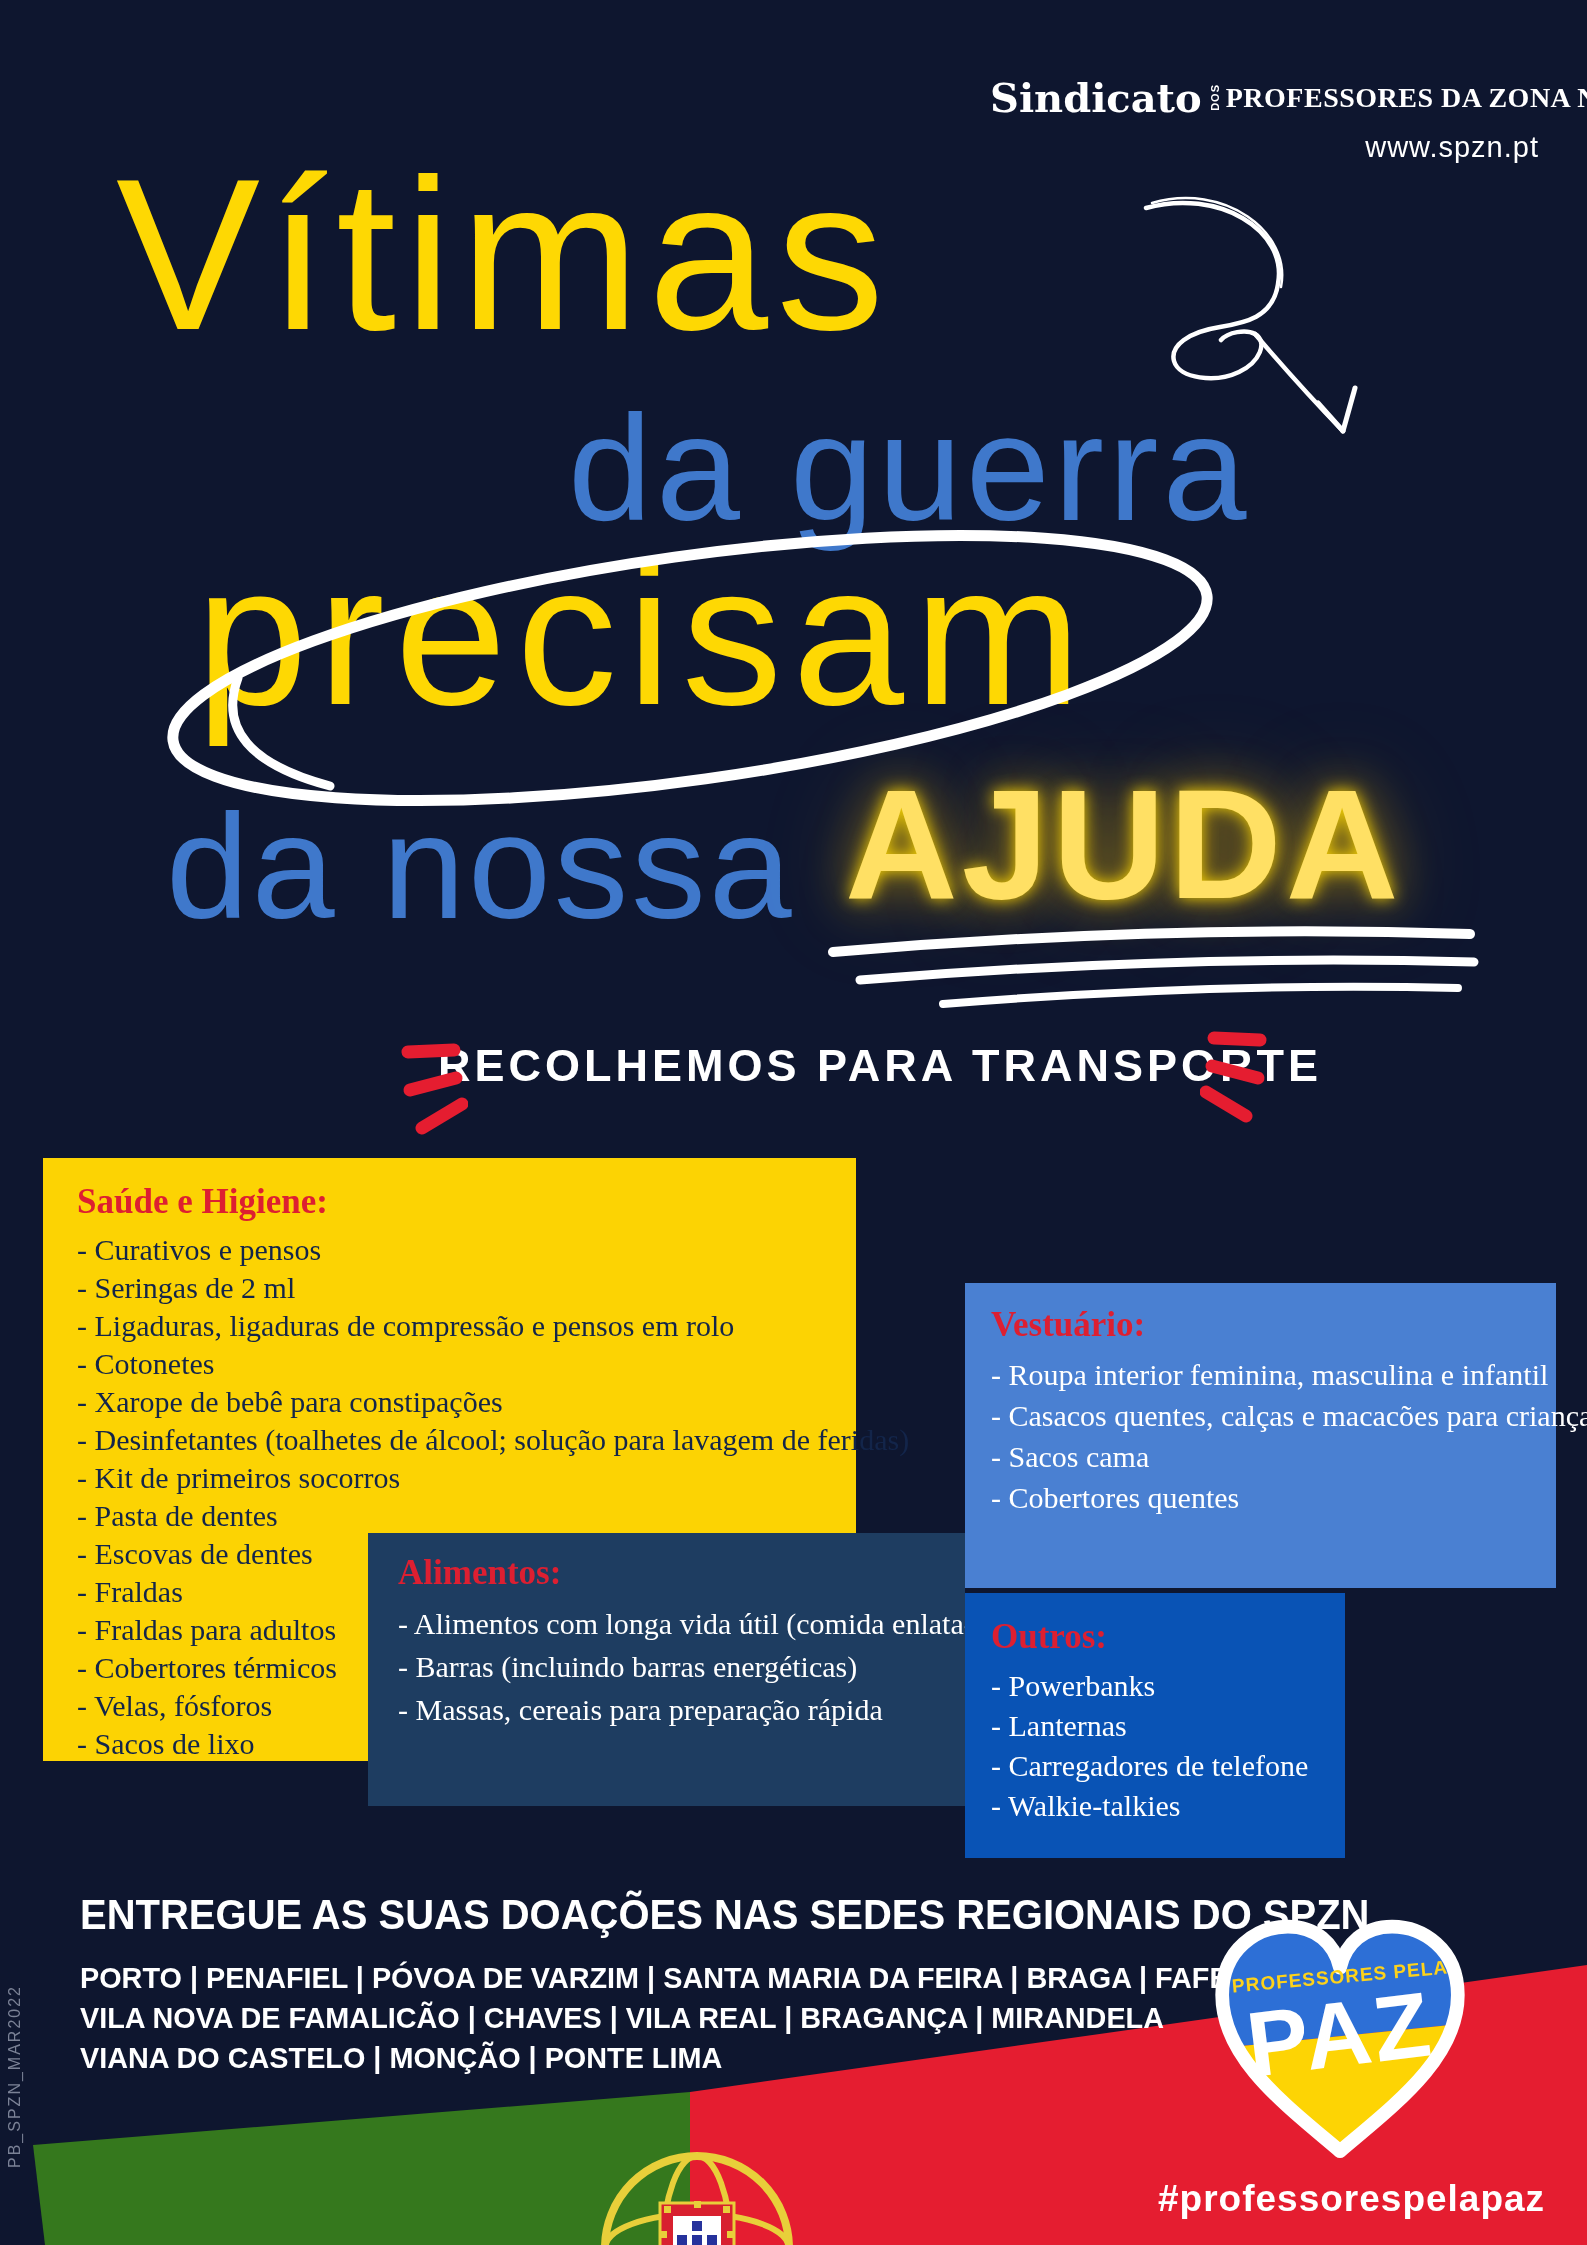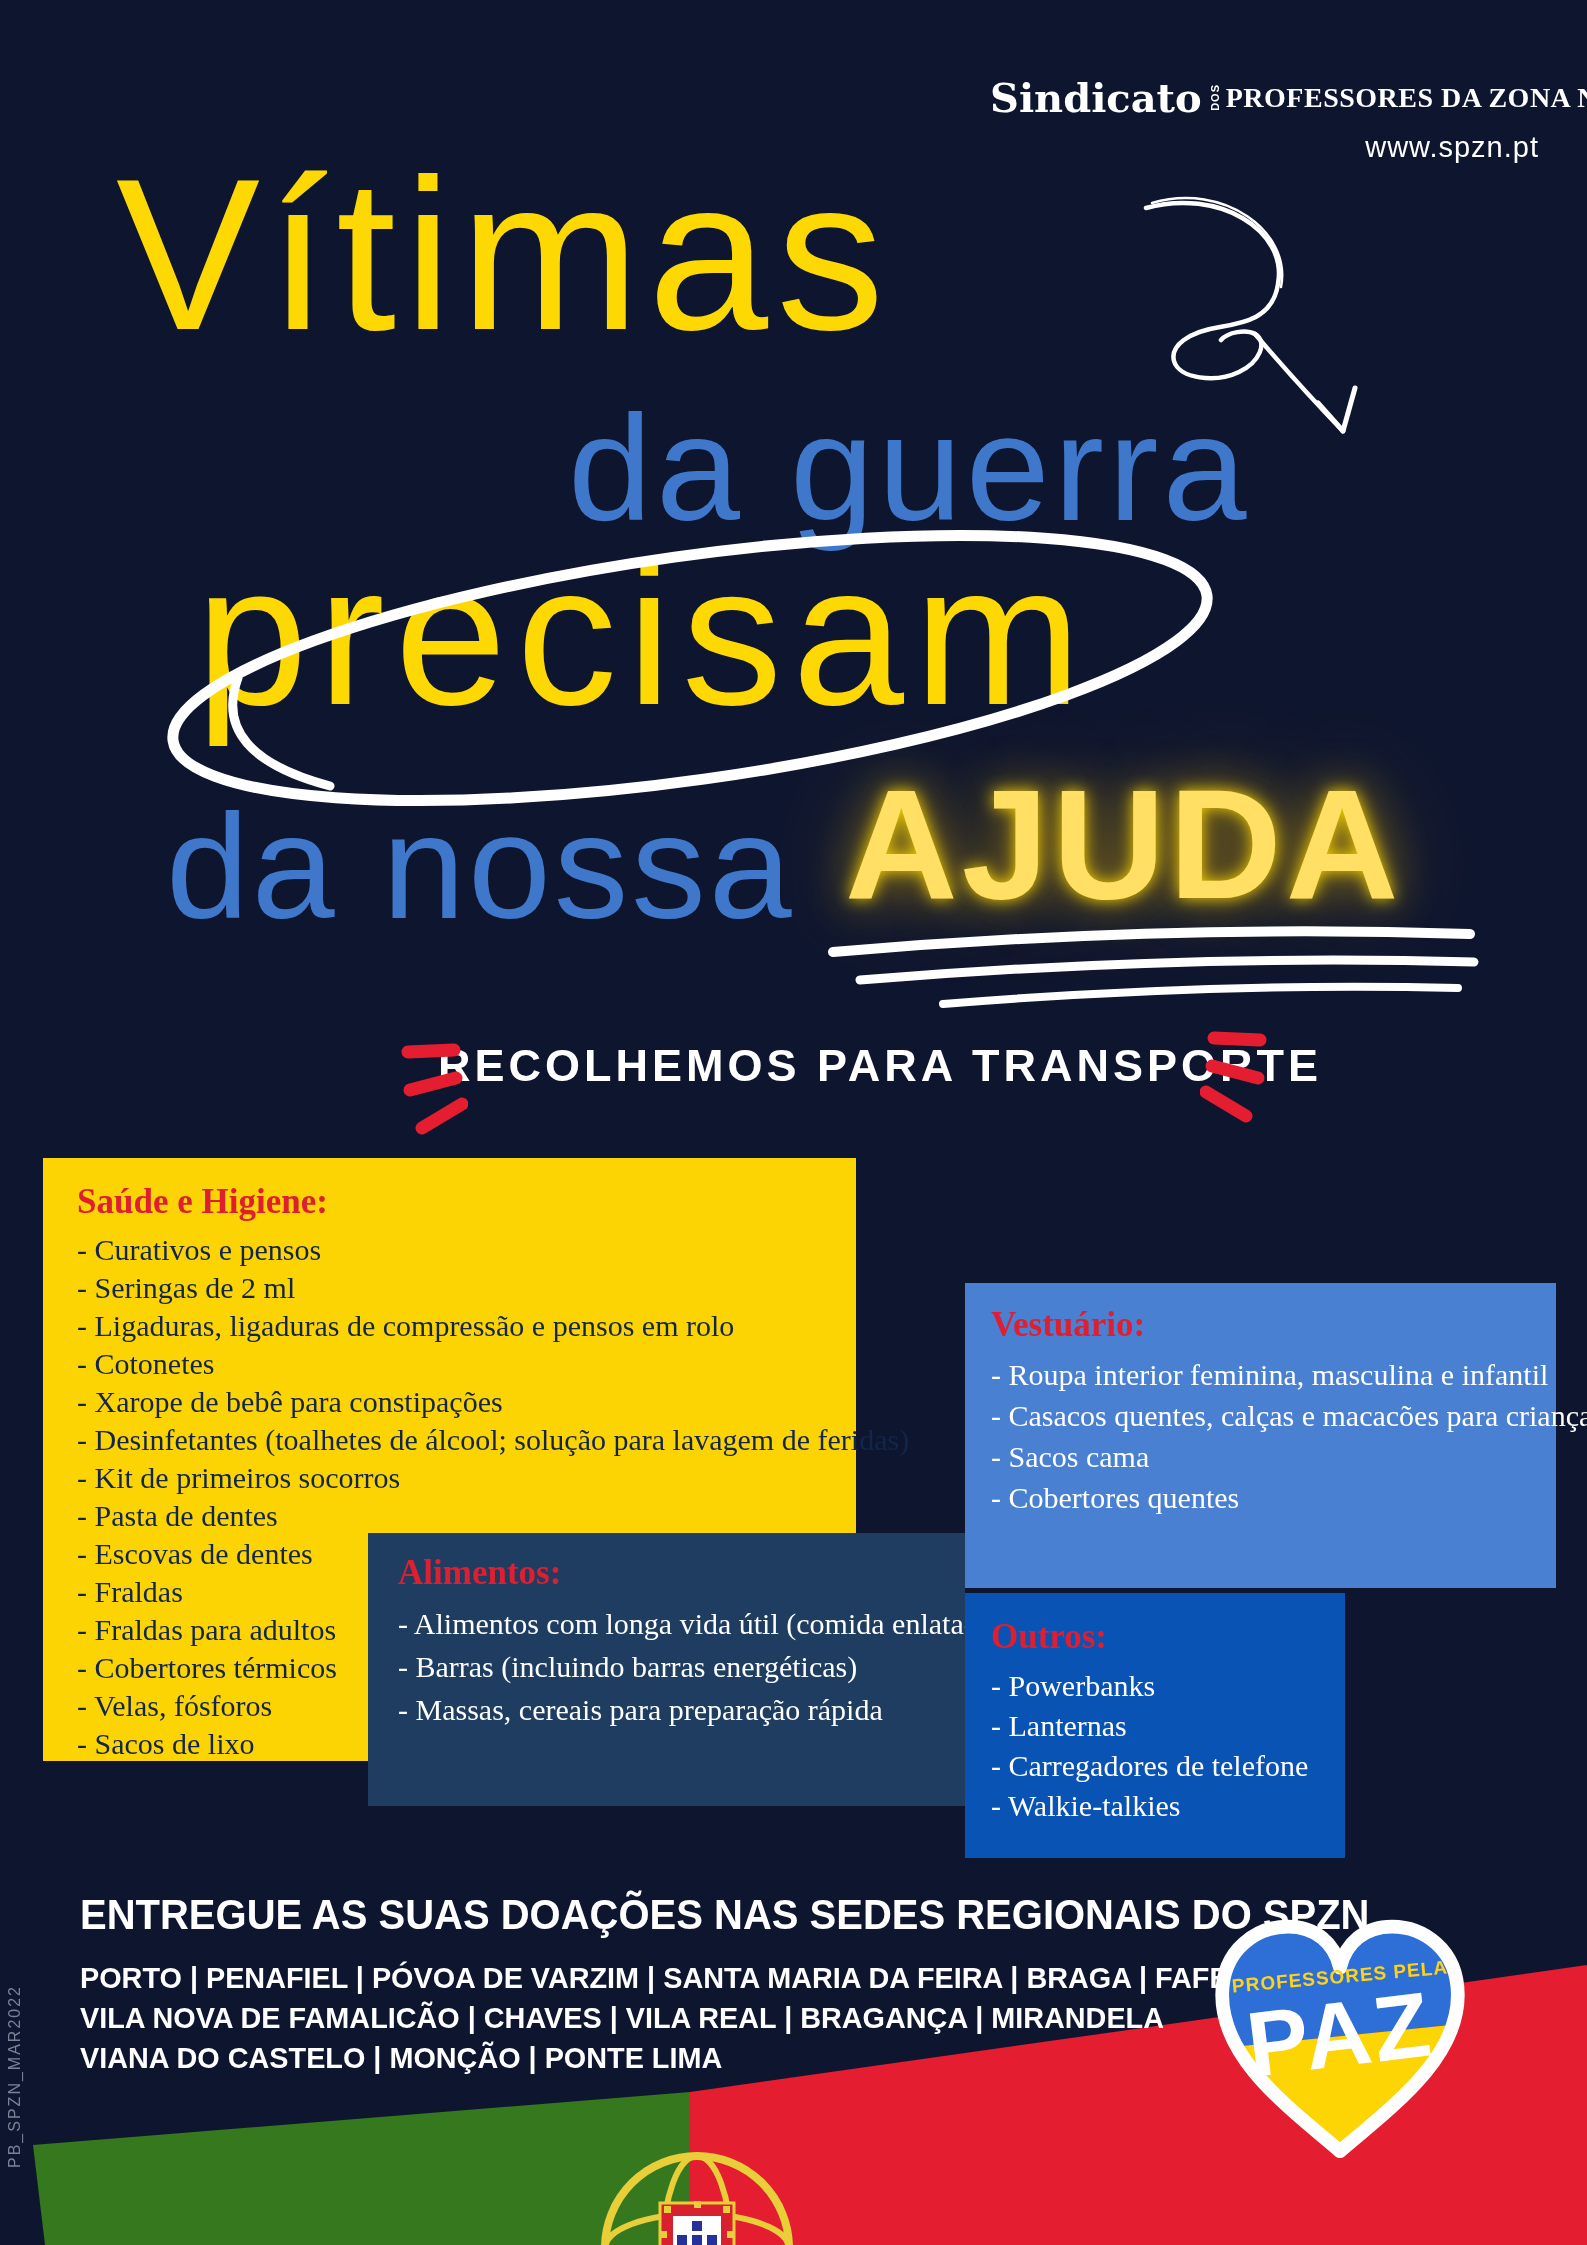--- a/index.html
+++ b/index.html
@@ -205,14 +205,15 @@
       </clipPath>
     </defs>
     <g clip-path="url(#heartClip)">
       <polygon points="0,0 100,0 100,40 0,50" fill="#2d6fd6"></polygon>
       <polygon points="0,50 100,40 100,95 0,95" fill="#fdd404"></polygon>
     </g>
     <path d="M50,87 C30,70 7,53 7,30 C7,13 20,5 31,5 C41,5 48,11 50,20 C52,11 59,5 69,5 C80,5 93,13 93,30 C93,53 70,70 50,87 Z" fill="none" stroke="#ffffff" stroke-width="5" stroke-linejoin="round"></path>
   </svg>
   <div class="heart-top-label">PROFESSORES PELA</div>
   <div class="heart-main-label">PAZ</div>
+  <div class="hashtag">#professorespelapaz</div>
 
 </div>
 
 </body></html>

